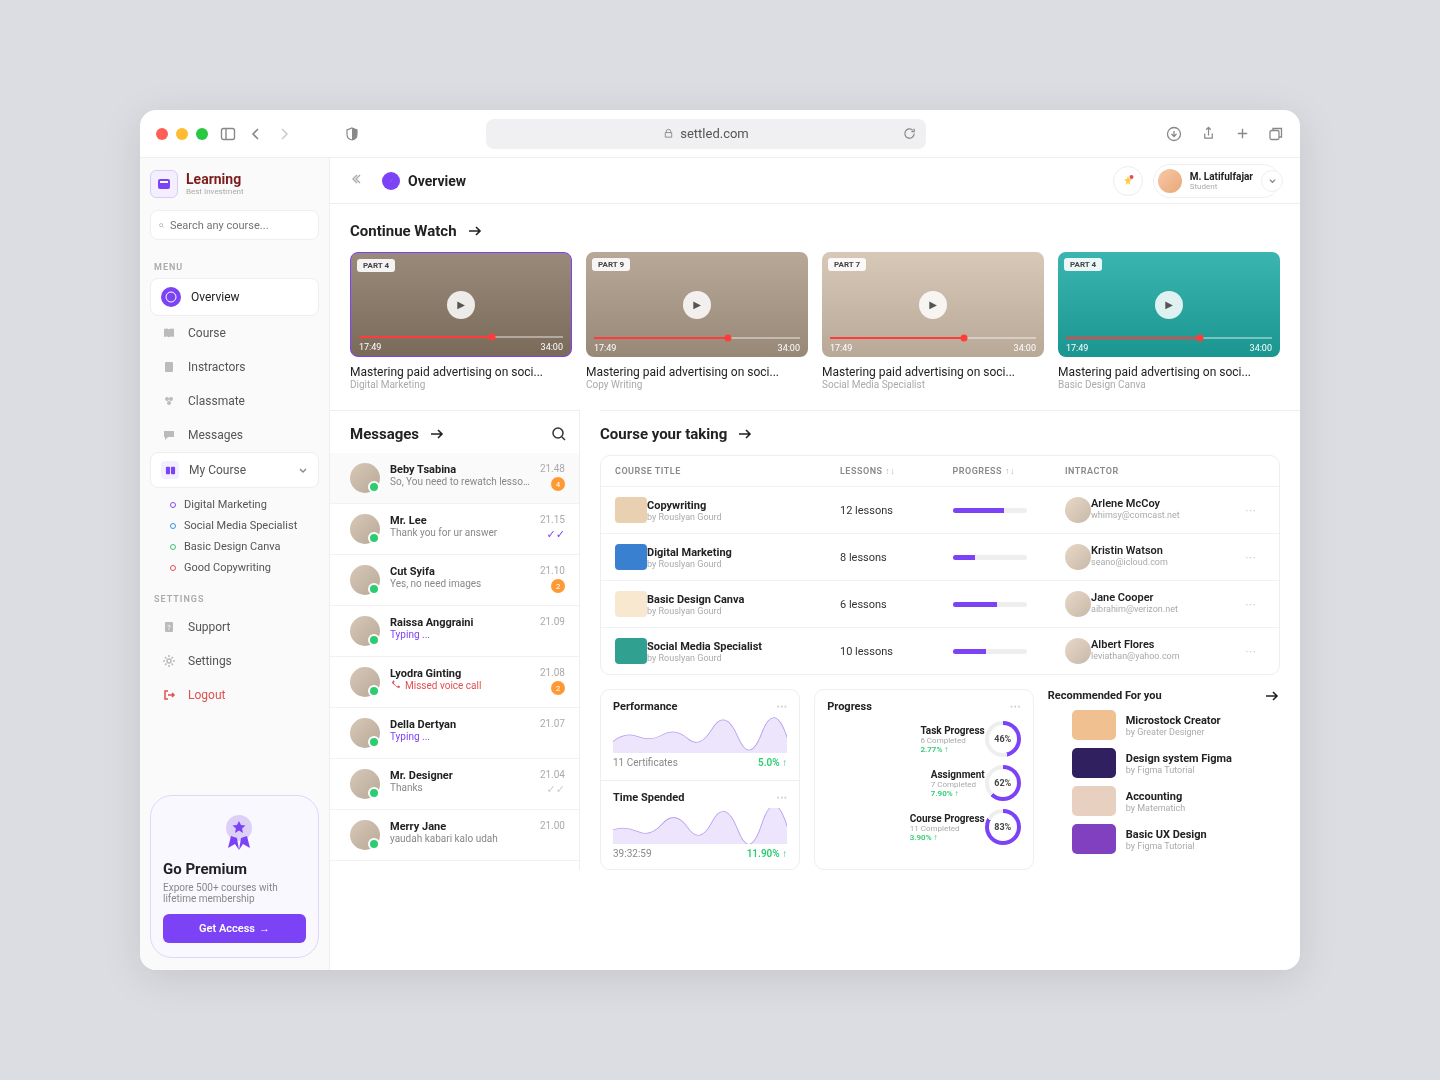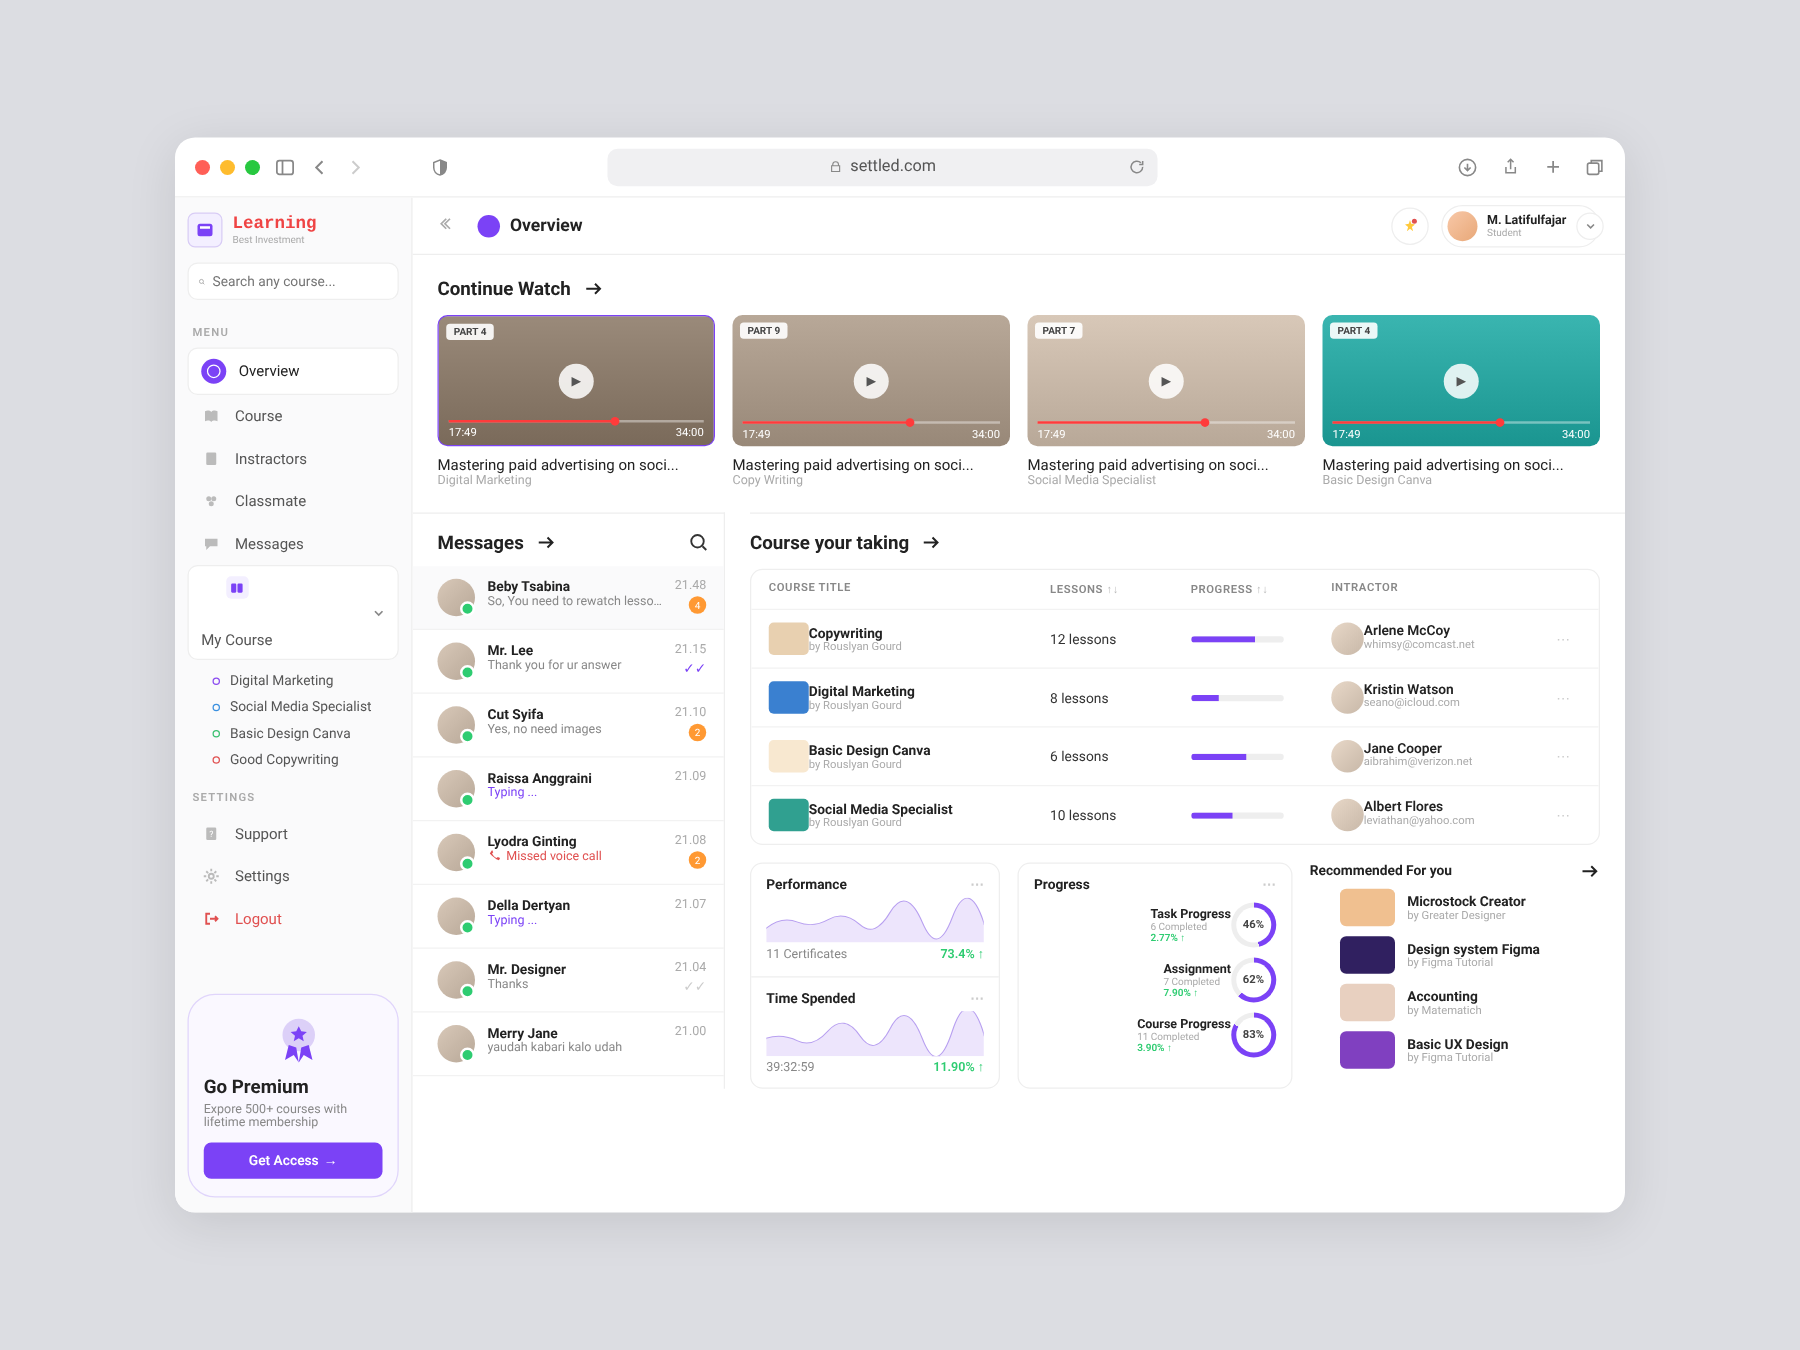--- a/index.html
+++ b/index.html
@@ -11,33 +11,33 @@
 .dot.red { background: #ff5f57; }
 .dot.yellow { background: #febc2e; }
 .dot.green { background: #28c840; }
 .tb-icon { width: 16px; height: 16px; color: #888; cursor: pointer; display: flex; align-items: center; justify-content: center; }
 .urlbar { flex: 0 0 auto; margin: 0 auto; width: 440px; height: 30px; background: #f0f0f2; border-radius: 8px; display: flex; align-items: center; justify-content: center; gap: 6px; font-size: 13px; color: #555; position: relative; }
 .tb-right { display: flex; gap: 18px; margin-left: auto; }
 .app { flex: 1; display: flex; overflow: hidden; }
 .sidebar { width: 190px; background: #fafafb; border-right: 1px solid #eee; padding: 12px 10px; display: flex; flex-direction: column; overflow-y: auto; }
 .logo { display: flex; align-items: center; gap: 8px; margin-bottom: 12px; }
 .logo-icon { width: 28px; height: 28px; background: #f3efff; border: 1px solid #d8ccf5; border-radius: 6px; display: flex; align-items: center; justify-content: center; color: #7b42f6; }
-.logo-text { font-size: 14px; font-weight: 700; color: #ef4444; line-height: 1.1; font-family: Liberation Mono, monospace; }
+.logo-text { font-size: 14px; font-weight: 700; color: #7f1d1d; line-height: 1.1; }
 .logo-sub { font-size: 8px; color: #aaa; }
 .search { background: #fff; border: 1px solid #eee; border-radius: 8px; height: 30px; display: flex; align-items: center; padding: 0 8px; gap: 6px; margin-bottom: 14px; }
 .search input { border: none; outline: none; font-size: 11px; flex: 1; color: #333; background: transparent; }
 .menu-label { font-size: 9px; letter-spacing: 1px; color: #aaa; margin: 8px 4px 6px; font-weight: 600; }
 .menu-item { display: flex; align-items: center; gap: 10px; padding: 8px 10px; border-radius: 8px; font-size: 12px; color: #555; cursor: pointer; }
 .menu-item.active { background: #fff; border: 1px solid #eee; color: #222; }
 .menu-item.active .mi-icon { background: #7b42f6; color: #fff; border-radius: 50%; width: 20px; height: 20px; display: flex; align-items: center; justify-content: center; }
 .mi-icon { width: 18px; height: 18px; color: #bbb; display: flex; align-items: center; justify-content: center; }
 .menu-item.logout { color: #e05050; }
 .menu-item.logout .mi-icon { color: #e05050; }
 .menu-item.sub { background: #fff; border: 1px solid #eee; border-radius: 8px; margin-bottom: 6px; justify-content: space-between; }
-.sub-wrap { display: flex; align-items: center; gap: 26px; flex-direction: column; }
+.sub-wrap { display: flex; align-items: center; gap: 10px; }
 .sub-icon { width: 18px; height: 18px; background: #f3efff; color: #7b42f6; border-radius: 4px; display: flex; align-items: center; justify-content: center; font-size: 10px; }
 .sub-list { padding-left: 20px; margin-bottom: 8px; }
 .sub-list-item { display: flex; align-items: center; gap: 8px; font-size: 11px; color: #555; padding: 4px 0; cursor: pointer; }
 .sub-list-item .bullet { width: 6px; height: 6px; border-radius: 50%; border: 1.5px solid; }
 .premium-card { margin-top: auto; background: #faf8ff; border: 1px solid #e0d5fb; border-radius: 22px; padding: 14px 12px; text-align: left; }
 .premium-card .medal { width: 40px; height: 40px; margin: 0 auto 10px; position: relative; }
 .premium-card h3 { font-size: 15px; font-weight: 700; color: #222; margin-bottom: 4px; }
 .premium-card p { font-size: 10px; color: #888; margin-bottom: 10px; }
 .premium-btn { width: 100%; background: #7b42f6; color: #fff; border: none; border-radius: 6px; padding: 8px; font-size: 11px; font-weight: 600; cursor: pointer; display: flex; align-items: center; justify-content: center; gap: 4px; }
 .main { flex: 1; display: flex; flex-direction: column; overflow: hidden; }
@@ -670,21 +670,21 @@
                   <div class="w-head">
                       <span>Performance</span>
                       <span class="w-dots">⋯</span>
                     </div>
                   <svg class="spark" viewBox="0 0 140 36" preserveAspectRatio="none">
                       <path d="M0 25 Q10 15 20 20 T40 18 T60 22 T80 12 T100 20 T120 16 T140 22" fill="none" stroke="#b8a0f0" stroke-width="1.5"></path>
                       <path d="M0 25 Q10 15 20 20 T40 18 T60 22 T80 12 T100 20 T120 16 T140 22 V36 H0 Z" fill="#ede5fc"></path>
                     </svg>
                   <div class="w-row">
                       <span>11 Certificates</span>
-                      <span class="w-pct">73.4% ↑</span>
+                      <span class="w-pct">5.0% ↑</span>
                     </div>
                 </div>
                 <div style="border-top:1px solid #eee;margin:6px -12px 0;padding:10px 12px 0">
                   <div class="w-head">
                       <span>Time Spended</span>
                       <span class="w-dots">⋯</span>
                     </div>
                   <svg class="spark" viewBox="0 0 140 36" preserveAspectRatio="none">
                       <path d="M0 22 Q10 18 20 24 T40 16 T60 20 T80 14 T100 22 T120 16 T140 20" fill="none" stroke="#b8a0f0" stroke-width="1.5"></path>
                       <path d="M0 22 Q10 18 20 24 T40 16 T60 20 T80 14 T100 22 T120 16 T140 20 V36 H0 Z" fill="#ede5fc"></path>

